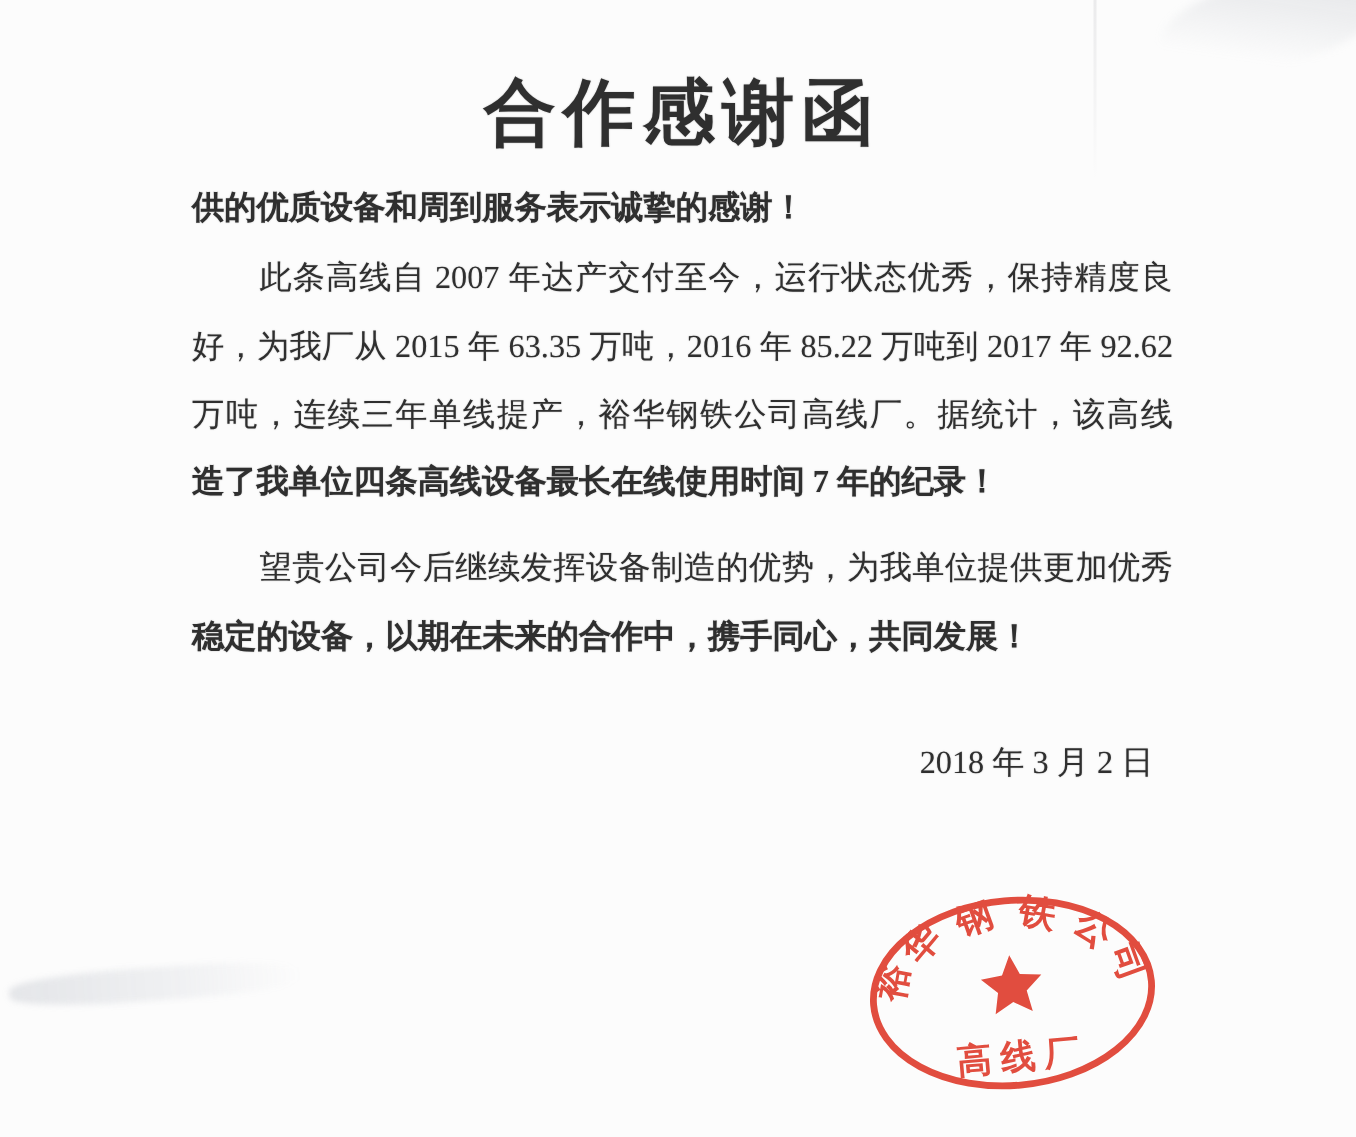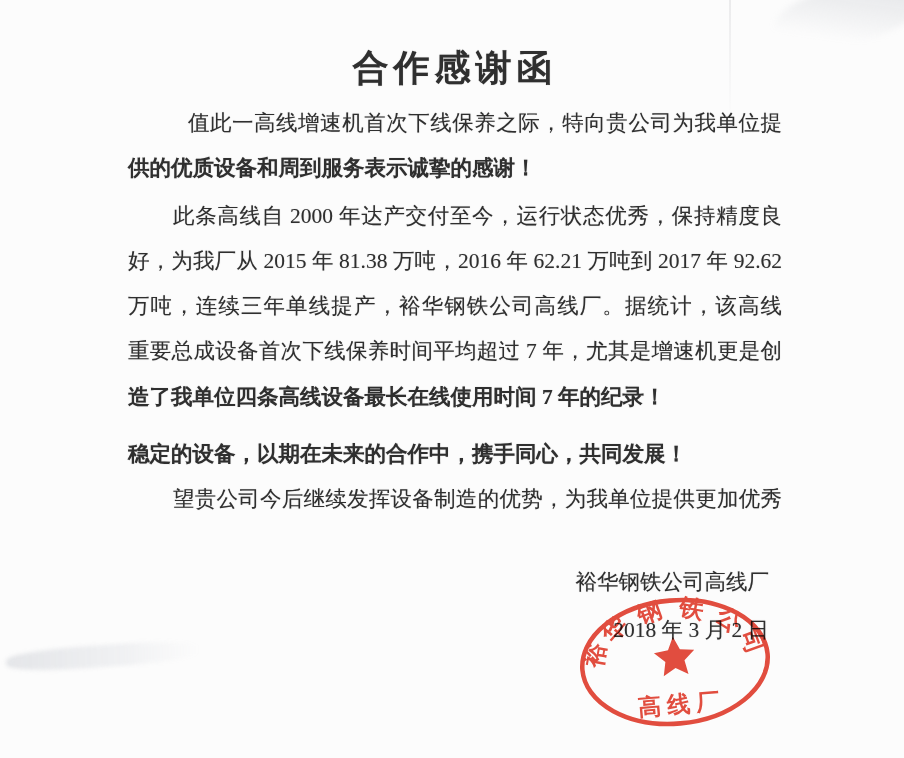--- a/index.html
+++ b/index.html
@@ -19,21 +19,21 @@
     position:absolute;left:6px;top:645px;width:195px;height:22px;
     background:linear-gradient(90deg,rgba(120,128,145,.18),rgba(140,148,165,.10) 60%,rgba(0,0,0,0));
     transform:rotate(-4deg);filter:blur(2px);border-radius:40%;
   }
   .crease{
     position:absolute;left:729px;top:0;width:2px;height:120px;
     background:linear-gradient(rgba(110,110,120,.12),rgba(0,0,0,0));
   }
   .content{position:absolute;left:128px;top:0;width:654px;}
   .title{
-    margin:46px 0 0;text-align:center;font-size:36px;font-weight:600;
+    margin:46px 0 0;text-align:center;font-size:48px;font-weight:600;
     letter-spacing:5px;line-height:1.25;
     text-shadow:0 0 1px rgba(47,47,47,.4);
   }
   .body-text{font-size:21.5px;text-shadow:0 0 1px rgba(47,47,47,.35);}
   .salutation{margin:15px 0 0;line-height:45px;}
   .para{margin:0;}
   .p1{margin-top:10px;}
   .p2{margin-top:2px;}
   .p3{margin-top:12px;}
   .line{line-height:45.3px;text-align:justify;text-align-last:justify;}
@@ -62,39 +62,36 @@
   <div class="smudge-tr"></div>
   <div class="smudge-bl"></div>
   <div class="crease"></div>
 
   <div class="content body-text">
 
     <h1 class="title">合作感谢函</h1>
 
 
     <div class="para p1">
-      <div class="line indent-big">值此一高线增速机首次下线保养之际，特向贵公司为我单位提</div>
       <div class="line last">供的优质设备和周到服务表示诚挚的感谢！</div>
     </div>
 
     <div class="para p2">
-      <div class="line indent">此条高线自 2000 年达产交付至今，运行状态优秀，保持精度良</div>
-      <div class="line">好，为我厂从 2015 年 81.38 万吨，2016 年 62.21 万吨到 2017 年 92.62</div>
+      <div class="line indent">此条高线自 2007 年达产交付至今，运行状态优秀，保持精度良</div>
+      <div class="line">好，为我厂从 2015 年 63.35 万吨，2016 年 85.22 万吨到 2017 年 92.62</div>
       <div class="line">万吨，连续三年单线提产，裕华钢铁公司高线厂。据统计，该高线</div>
-      <div class="line">重要总成设备首次下线保养时间平均超过 7 年，尤其是增速机更是创</div>
       <div class="line last">造了我单位四条高线设备最长在线使用时间 7 年的纪录！</div>
     </div>
 
     <div class="para p3">
+      <div class="line indent">望贵公司今后继续发挥设备制造的优势，为我单位提供更加优秀</div>
       <div class="line last">稳定的设备，以期在未来的合作中，携手同心，共同发展！</div>
-      <div class="line indent">望贵公司今后继续发挥设备制造的优势，为我单位提供更加优秀</div>
     </div>
 
     <div class="sign-block">
-      <div class="signer">裕华钢铁公司高线厂</div>
       <div class="date-line">2018 年 3 月 2 日</div>
     </div>
 
   </div>
 
   <svg class="seal" viewBox="0 0 198 138" aria-hidden="true">
     <ellipse class="ring" cx="99" cy="69" rx="92" ry="61"></ellipse>
     <polygon class="star" points="99,44 93.1,56.9 79,58.5 89.5,68.1 86.7,82 99,75 111.3,82 108.5,68.1 119,58.5 104.9,56.9"></polygon>
     <g text-anchor="middle">
       <text class="ring-char" transform="translate(28.5,57.4) rotate(-75)">裕</text>

